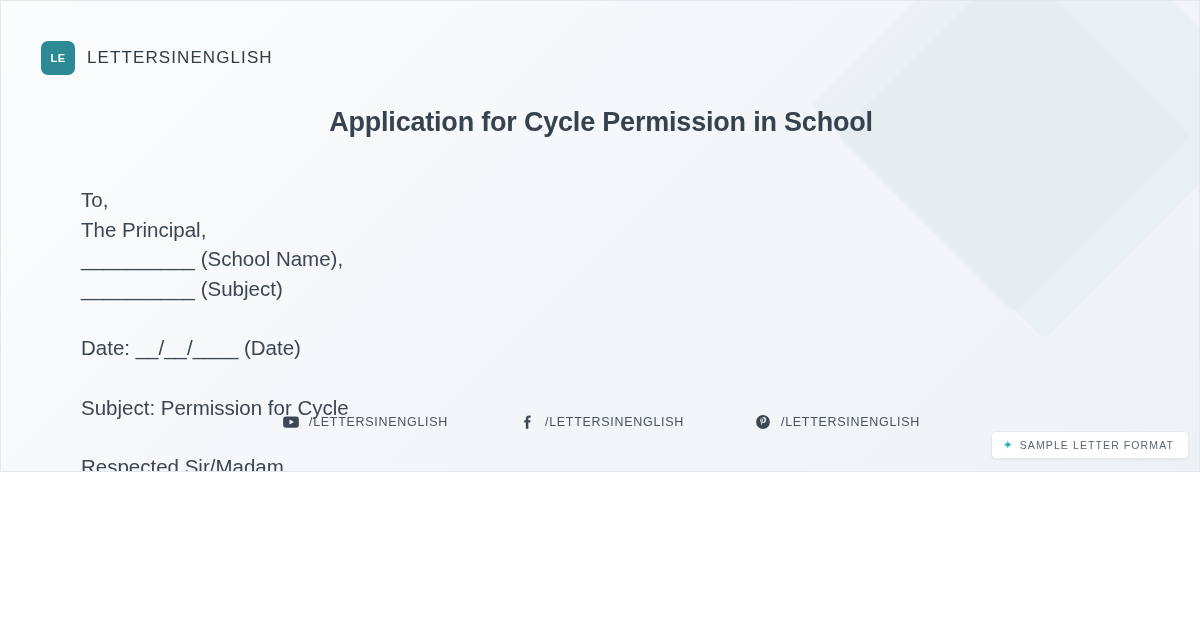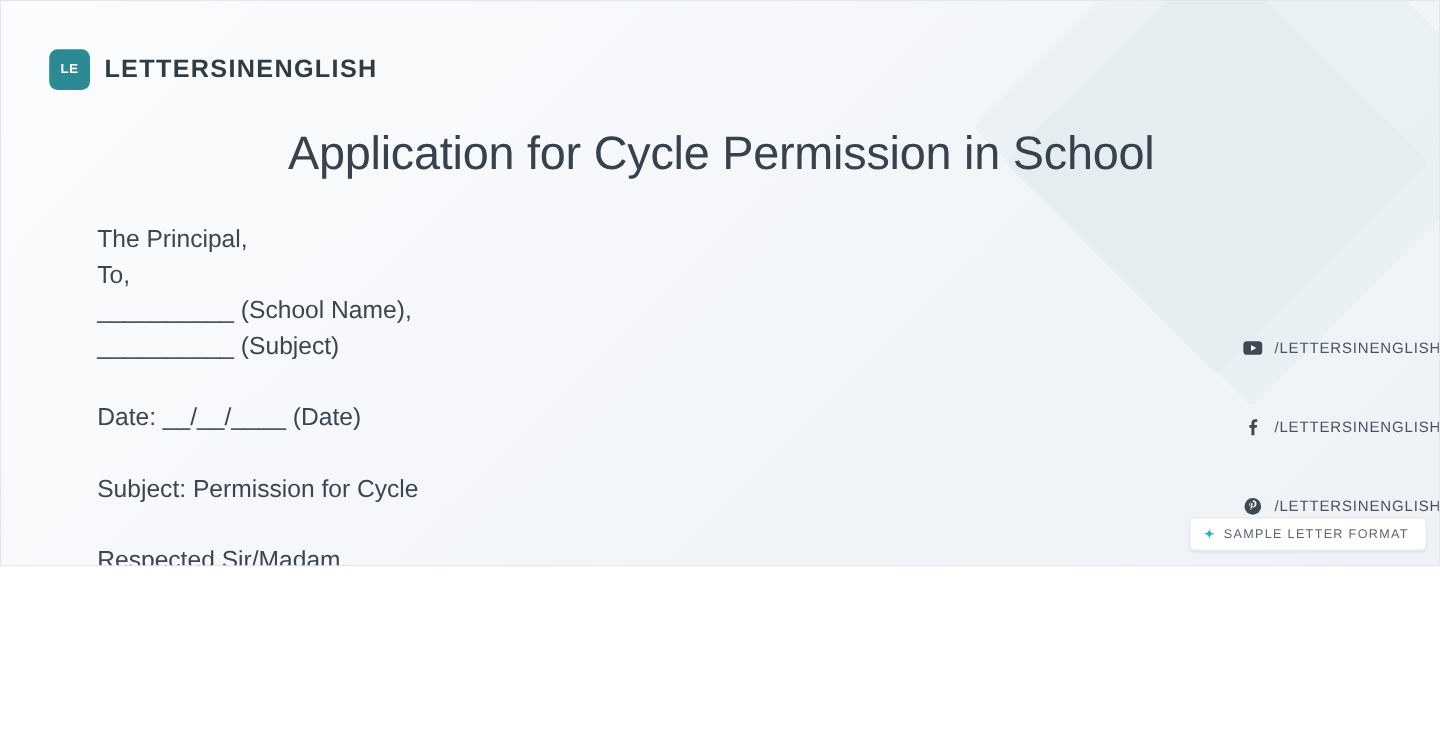--- a/index.html
+++ b/index.html
@@ -55,35 +55,35 @@
     background: #2b8a94;
     color: #ffffff;
     font-size: 11px;
     font-weight: bold;
     letter-spacing: .5px;
     display: flex;
     align-items: center;
     justify-content: center;
   }
   .brand-name {
-    font-size: 21px;
-    font-weight: bold;
+    font-size: 17px;
+    font-weight: normal;
     letter-spacing: 1.1px;
     color: #2f3b45;
   }
 
   
   .title {
     position: absolute;
     top: 106px;
     left: 0;
     width: 1200px;
     text-align: center;
-    font-size: 39px;
-    font-weight: normal;
+    font-size: 27px;
+    font-weight: bold;
     color: #36424d;
     letter-spacing: -0.2px;
     z-index: 5;
   }
 
   
   .letter {
     position: absolute;
     top: 184px;
     left: 80px;
@@ -100,23 +100,22 @@
 
   
   .social-row {
     position: absolute;
     bottom: 40px;
     left: 0;
     width: 1200px;
     display: flex;
     justify-content: center;
     align-items: flex-end;
-    gap: 48px;
-    z-index: 5;
-    flex-direction: column;
+    gap: 70px;
+    z-index: 5;
   }
   .social {
     display: flex;
     align-items: center;
     gap: 9px;
   }
   .social .label {
     font-size: 12.5px;
     letter-spacing: .7px;
     color: #48535f;
@@ -163,22 +162,22 @@
   <div class="brand">
     <div class="brand-badge">LE</div>
     <div class="brand-name">LETTERSINENGLISH</div>
   </div>
 
   <div class="title">Application for Cycle Permission in School</div>
 
   <div class="letter">
 
     <div class="block">
+      <p>To,</p>
       <p>The Principal,</p>
-      <p>To,</p>
       <p>__________ (School Name),</p>
       <p>__________ (Subject)</p>
     </div>
 
     <div class="block">
       <p>Date: __/__/____ (Date)</p>
     </div>
 
     <div class="block">
       <p>Subject: Permission for Cycle</p>

